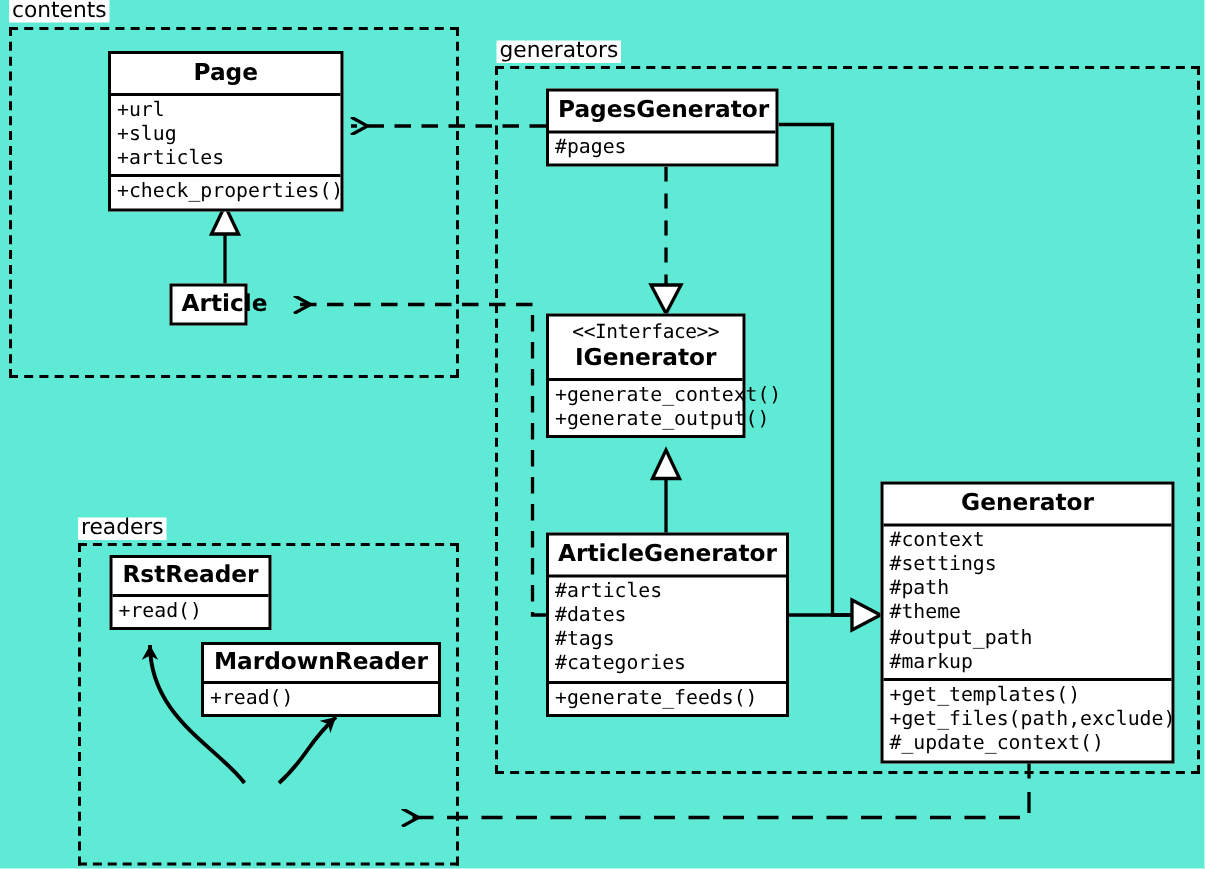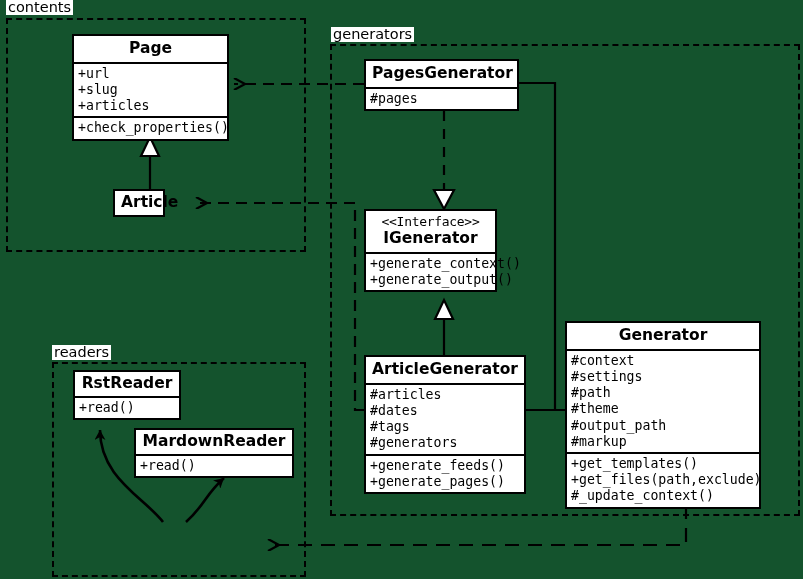--- a/index.html
+++ b/index.html
@@ -4,21 +4,21 @@
 <style>
   html, body {
     margin: 0;
     padding: 0;
     background: #ffffff;
   }
   #canvas {
     position: relative;
     width: 803px;
     height: 579px;
-    background: #14532d;
+    background: #5eead4;
     font-family: "DejaVu Sans", sans-serif;
     overflow: hidden;
   }
   svg.layer {
     position: absolute;
     left: 0;
     top: 0;
     width: 803px;
     height: 579px;
     pointer-events: none;
@@ -210,29 +210,28 @@
   </div>
 
   <div class="uml" style="left:364px; top:355px; width:162px;">
     <div class="sec">
       <div class="title">ArticleGenerator</div>
     </div>
     <div class="sec members">
       <div>#articles</div>
       <div>#dates</div>
       <div>#tags</div>
-      <div>#generators</div>
+      <div>#categories</div>
     </div>
     <div class="sec members">
       <div>+generate_feeds()</div>
-      <div>+generate_pages()</div>
-    </div>
-  </div>
-
-  <div class="uml" style="left:565px; top:321px; width:196px;">
+    </div>
+  </div>
+
+  <div class="uml" style="left:587px; top:321px; width:196px;">
     <div class="sec">
       <div class="title">Generator</div>
     </div>
     <div class="sec members">
       <div>#context</div>
       <div>#settings</div>
       <div>#path</div>
       <div>#theme</div>
       <div>#output_path</div>
       <div>#markup</div>

